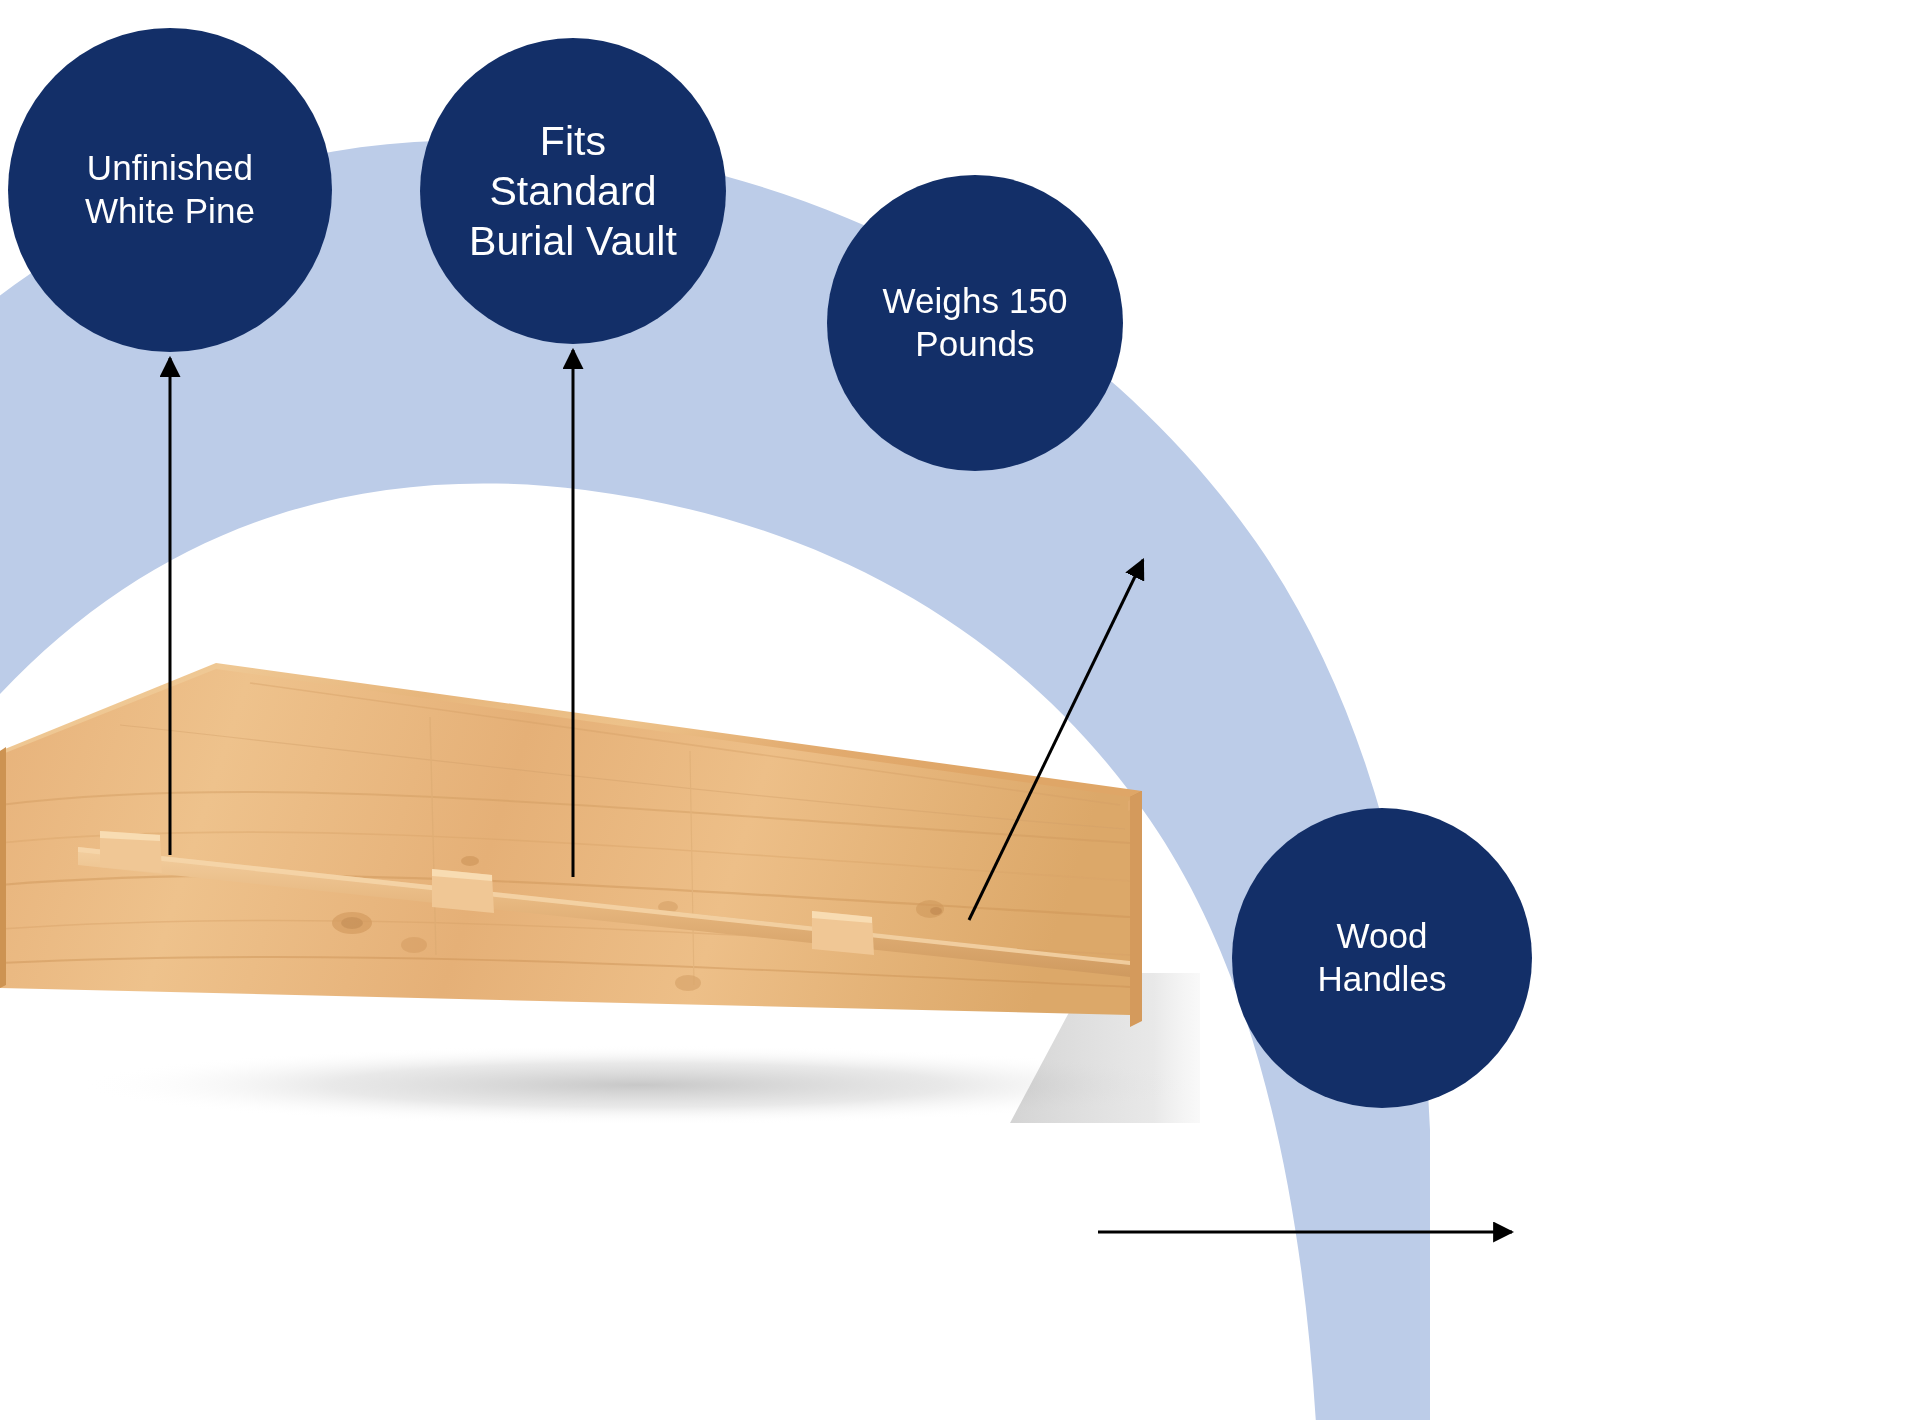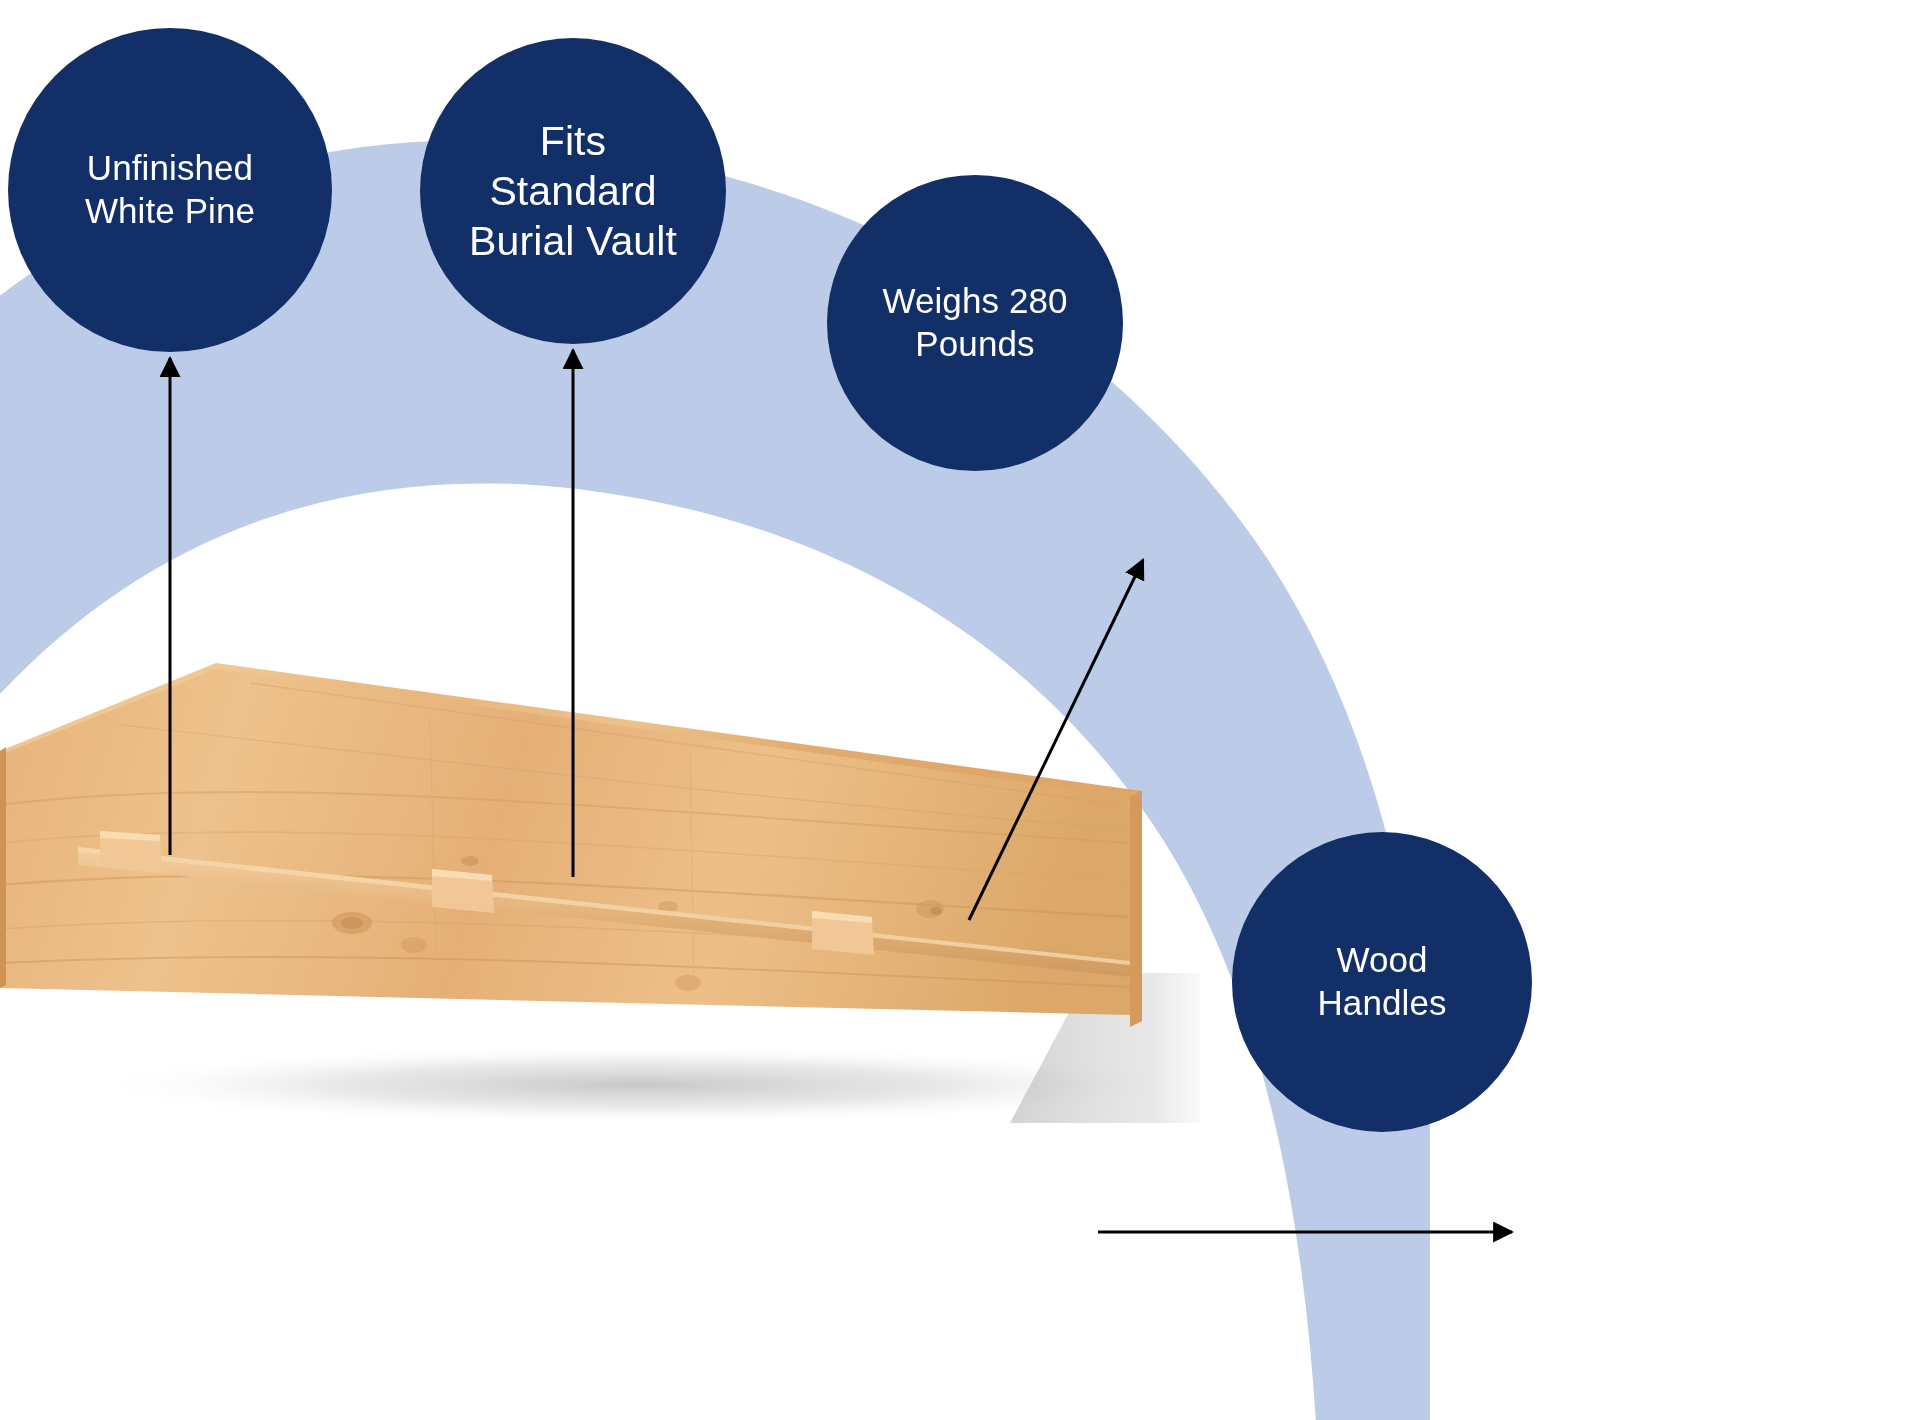--- a/index.html
+++ b/index.html
@@ -40,21 +40,21 @@
     line-height: 1.22;
     letter-spacing: 0.1px;
     white-space: pre-line;
     padding: 0 14px;
     text-rendering: optimizeLegibility;
   }
   #b1 { left: 8px;    top: 28px;   width: 324px; height: 324px; }
   #b2 { left: 420px;  top: 38px;   width: 306px; height: 306px; }
   #b3 { left: 827px;  top: 175px;  width: 296px; height: 296px; }
   #b4 { left: 1125px; top: 445px;  width: 300px; height: 300px; }
-  #b5 { left: 1232px; top: 832px;  width: 300px; height: 300px; }
+  #b5 { left: 1232px; top: 808px;  width: 300px; height: 300px; }
 
   #b1 .bubble-label { font-size: 35px; }
   #b2 .bubble-label { font-size: 41px; }
   #b3 .bubble-label { font-size: 35px; }
   #b4 .bubble-label { font-size: 35px; }
   #b5 .bubble-label { font-size: 35px; }
 
   .casket-wrap {
     position: absolute;
     left: 0px;
@@ -215,21 +215,21 @@
 White Pine</span>
   </div>
 
   <div class="bubble" id="b2">
     <span class="bubble-label">Fits
 Standard
 Burial Vault</span>
   </div>
 
   <div class="bubble" id="b3">
-    <span class="bubble-label">Weighs 280
+    <span class="bubble-label">Weighs 150
 Pounds</span>
   </div>
 
 
   <div class="bubble" id="b5">
     <span class="bubble-label">Wood
 Handles</span>
   </div>
 
 </div>

